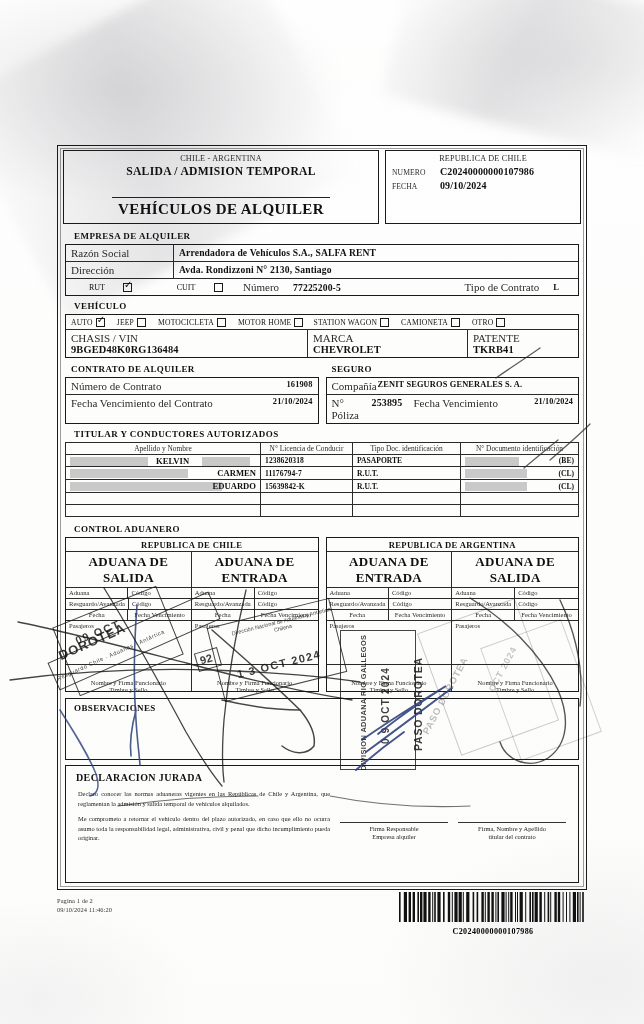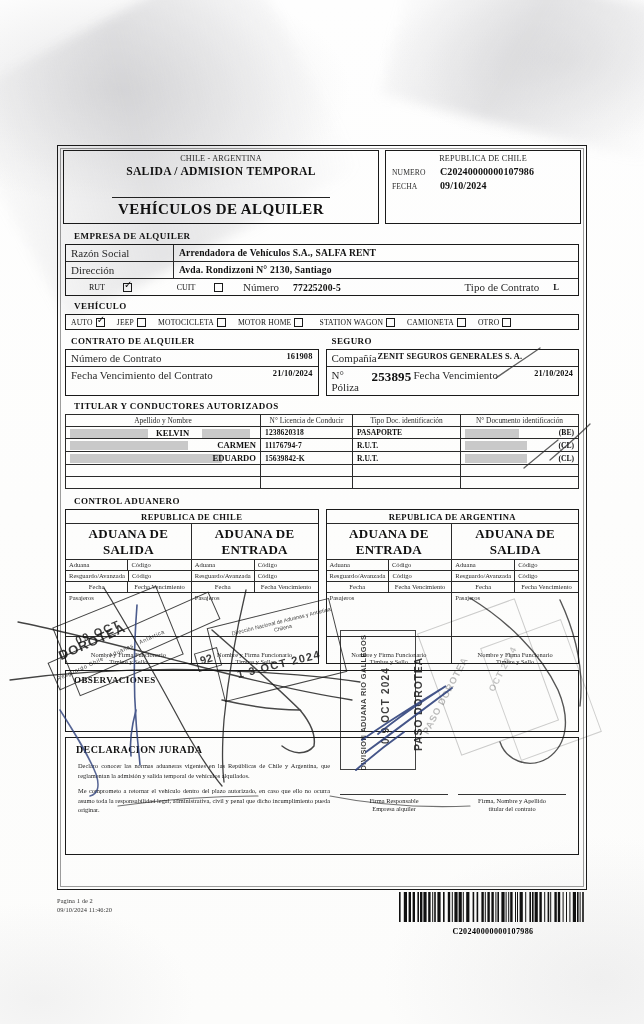--- a/index.html
+++ b/index.html
@@ -235,33 +235,47 @@
               <span class="chk"></span>
             </span>
             <span class="vt" style="margin-left: 12px;">
               <span>MOTOCICLETA</span>
               <span class="chk"></span>
             </span>
             <span class="vt" style="margin-left: 12px;">
               <span>MOTOR HOME</span>
               <span class="chk"></span>
             </span>
-            <span class="vt" style="margin-left: 16px; justify-content: space-between;">
+            <span class="vt" style="margin-left: 10px; justify-content: space-between;">
               <span>STATION WAGON</span>
               <span class="chk"></span>
             </span>
             <span class="vt" style="margin-left: 12px;">
               <span>CAMIONETA</span>
               <span class="chk"></span>
             </span>
             <span class="vt" style="margin-left: 12px;">
               <span>OTRO</span>
               <span class="chk"></span>
             </span>
           </div>
+      </div>
+      <div class="row">
+        <div class="cell" style="width:242px">
+          <div class="lbl">CHASIS / VIN</div>
+          <div class="val" style="font-size:10.4px">9BGED48K0RG136484</div>
+        </div>
+        <div class="cell" style="width:160px">
+          <div class="lbl">MARCA</div>
+          <div class="val" style="font-size:10.4px">CHEVROLET</div>
+        </div>
+        <div class="cell grow">
+          <div class="lbl">PATENTE</div>
+          <div class="val" style="font-size:10.4px">TKRB41</div>
+        </div>
       </div>
     </div>
 
     <div class="twocol" style="margin-top:2px">
       <div class="subhead">CONTRATO DE ALQUILER</div>
       <div class="subhead">SEGURO</div>
     </div>
     <div class="twocol">
       <div class="bx2">
         <div class="row">
@@ -273,21 +287,21 @@
           <div class="cell val" style="border-right:none;width:70px;text-align:right;font-size:8.4px">21/10/2024</div>
         </div>
       </div>
       <div class="bx2">
         <div class="row">
           <div class="cell lbl" style="width:46px;border-right:none">Compañía</div>
           <div class="cell grow val" style="border-right:none;font-size:8.4px">ZENIT SEGUROS GENERALES S. A.</div>
         </div>
         <div class="row">
           <div class="cell lbl" style="width:40px;border-right:none">N° Póliza</div>
-          <div class="cell val" style="width:42px;border-right:none;font-size:13px">253895</div>
+          <div class="cell val" style="width:42px;border-right:none;font-size:10px">253895</div>
           <div class="cell lbl" style="flex:1 1 auto;border-right:none">Fecha Vencimiento</div>
           <div class="cell val" style="width:60px;border-right:none;text-align:right;font-size:8.2px">21/10/2024</div>
         </div>
       </div>
     </div>
 
     <div class="sect-title">TITULAR Y CONDUCTORES AUTORIZADOS</div>
     <table class="drv">
       <thead>
           <tr id="drv-head">

